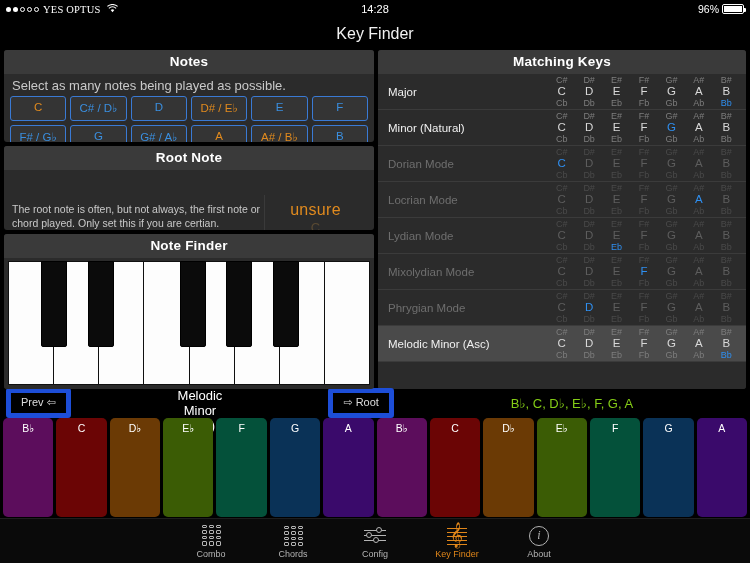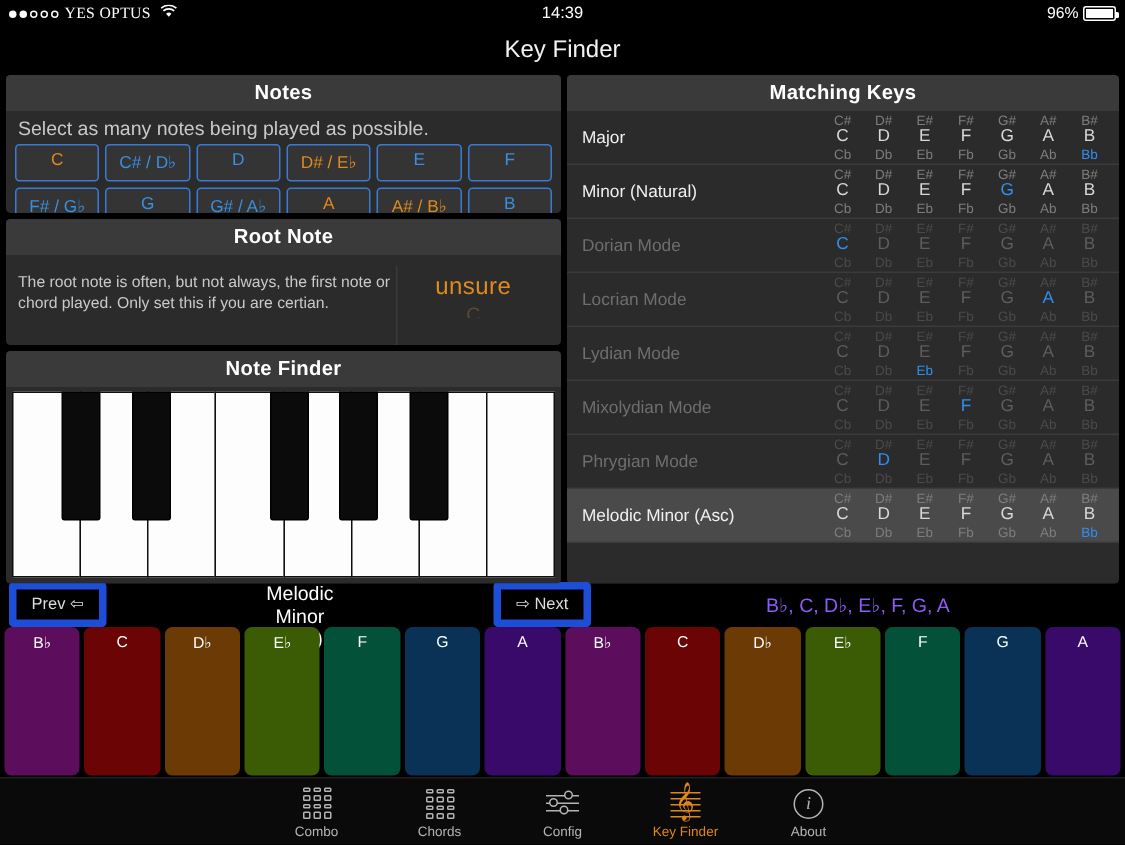--- a/index.html
+++ b/index.html
@@ -50,21 +50,21 @@
   .notes-grid { display: grid; grid-template-columns: repeat(6, 1fr); gap: 4px; padding: 0 6px 6px; }
   .note-btn {
     border: 1px solid #3a7ad4; border-radius: 3px; background: #343434;
     color: #3a8fe0; font-size: 11.5px; text-align: center; padding: 4px 0 5px;
     cursor: pointer; white-space: nowrap;
   }
   .note-btn.sel { color: #e08a1e; }
 
   
   .root-panel { height: 84px; position: relative; }
-  .root-body { display: flex; padding: 7px 8px 0; height: 60px; }
+  .root-body { display: flex; padding: 7px 8px 0; height: 60px; align-items: flex-end; }
   .root-desc { font-size: 10.5px; color: #c9c9c9; line-height: 1.35; width: 252px; padding-top: 4px; }
   .root-picker { flex: 1; position: relative; overflow: hidden;
     border-left: 1px solid #3a3a3a; margin-left: 0; }
   .pick-sel { text-align: center; font-size: 16px; color: #e08a1e; padding-top: 6px; letter-spacing:.3px;}
   .pick-next { text-align: center; font-size: 13px; color: #5a4a32; margin-top: 1px; height: 10px; overflow: hidden; }
 
   
   .nf-panel { flex: 1; display: flex; flex-direction: column; }
   .piano { flex: 1; position: relative; background: #2b2b2b; padding: 3px 4px 4px; }
   .white-row { display: flex; height: 100%; width: 100%; }
@@ -96,21 +96,21 @@
 
   
   .transport { height: 28px; display: flex; align-items: center; padding: 0 6px; gap: 6px; }
   .tbtn {
     border: 5px solid #1d4ed8; border-radius: 3px; background: #000; color: #ddd;
     font-size: 11px; padding: 3px 10px 4px; cursor: pointer; white-space: nowrap;
   }
   .scale-name { flex: 1; text-align: center; font-size: 13px; color: #fff; }
   .tl { width: 178px; display: flex; }
   .tr { width: 178px; display: flex; justify-content: flex-end; }
-  .scale-sum { width: 370px; text-align: center; font-size: 13px; color: #8b5cf6; }
+  .scale-sum { width: 370px; text-align: center; font-size: 13px; color: #84cc16; }
 
   
   .keys { display: flex; gap: 3px; padding: 1px 3px 0; height: 100px; }
   .ckey { flex: 1; border-radius: 5px; position: relative; cursor: pointer; }
   .ckey span { position: absolute; top: 4px; left: 0; right: 0; text-align: center; font-size: 10.5px; color: #fff; }
 
   
   .tabbar {
     position: absolute; bottom: 0; left: 0; right: 0; height: 45px;
     background: #0a0a0a; border-top: 1px solid #1e1e1e;
@@ -147,21 +147,21 @@
         </span>
       <span class="carrier">YES OPTUS</span>
       <span class="wifi">
         <svg width="11" height="9" viewBox="0 0 11 9">
             <path d="M5.5 8.2 3.7 6.1a2.8 2.8 0 0 1 3.6 0z" fill="#fff"></path>
             <path d="M1.9 4.3a5.4 5.4 0 0 1 7.2 0" stroke="#fff" stroke-width="1.1" fill="none"></path>
             <path d="M.4 2.4a7.8 7.8 0 0 1 10.2 0" stroke="#fff" stroke-width="1.1" fill="none"></path>
           </svg>
       </span>
     </div>
-    <div class="sb-center">14:39</div>
+    <div class="sb-center">14:28</div>
     <div class="sb-right">
       <span>96%</span>
       <span class="batt">
           <i></i>
         </span>
     </div>
   </div>
 
   <div class="navbar">
     <div class="nav-title">Key Finder</div>
@@ -491,21 +491,21 @@
     </div>
 
   </div>
 
   <div class="transport">
     <div class="tl">
       <button class="tbtn">Prev ⇦</button>
     </div>
     <div class="scale-name">B♭ Melodic Minor (Asc)</div>
     <div class="tr">
-      <button class="tbtn">⇨ Next</button>
+      <button class="tbtn">⇨ Root</button>
     </div>
     <div class="scale-sum">B♭, C, D♭, E♭, F, G, A</div>
   </div>
 
   <div class="keys" id="color-keys">
       <div class="ckey" style="background: rgb(92, 13, 92);">
         <span>B♭</span>
       </div>
       <div class="ckey" style="background: rgb(107, 5, 5);">
         <span>C</span>

